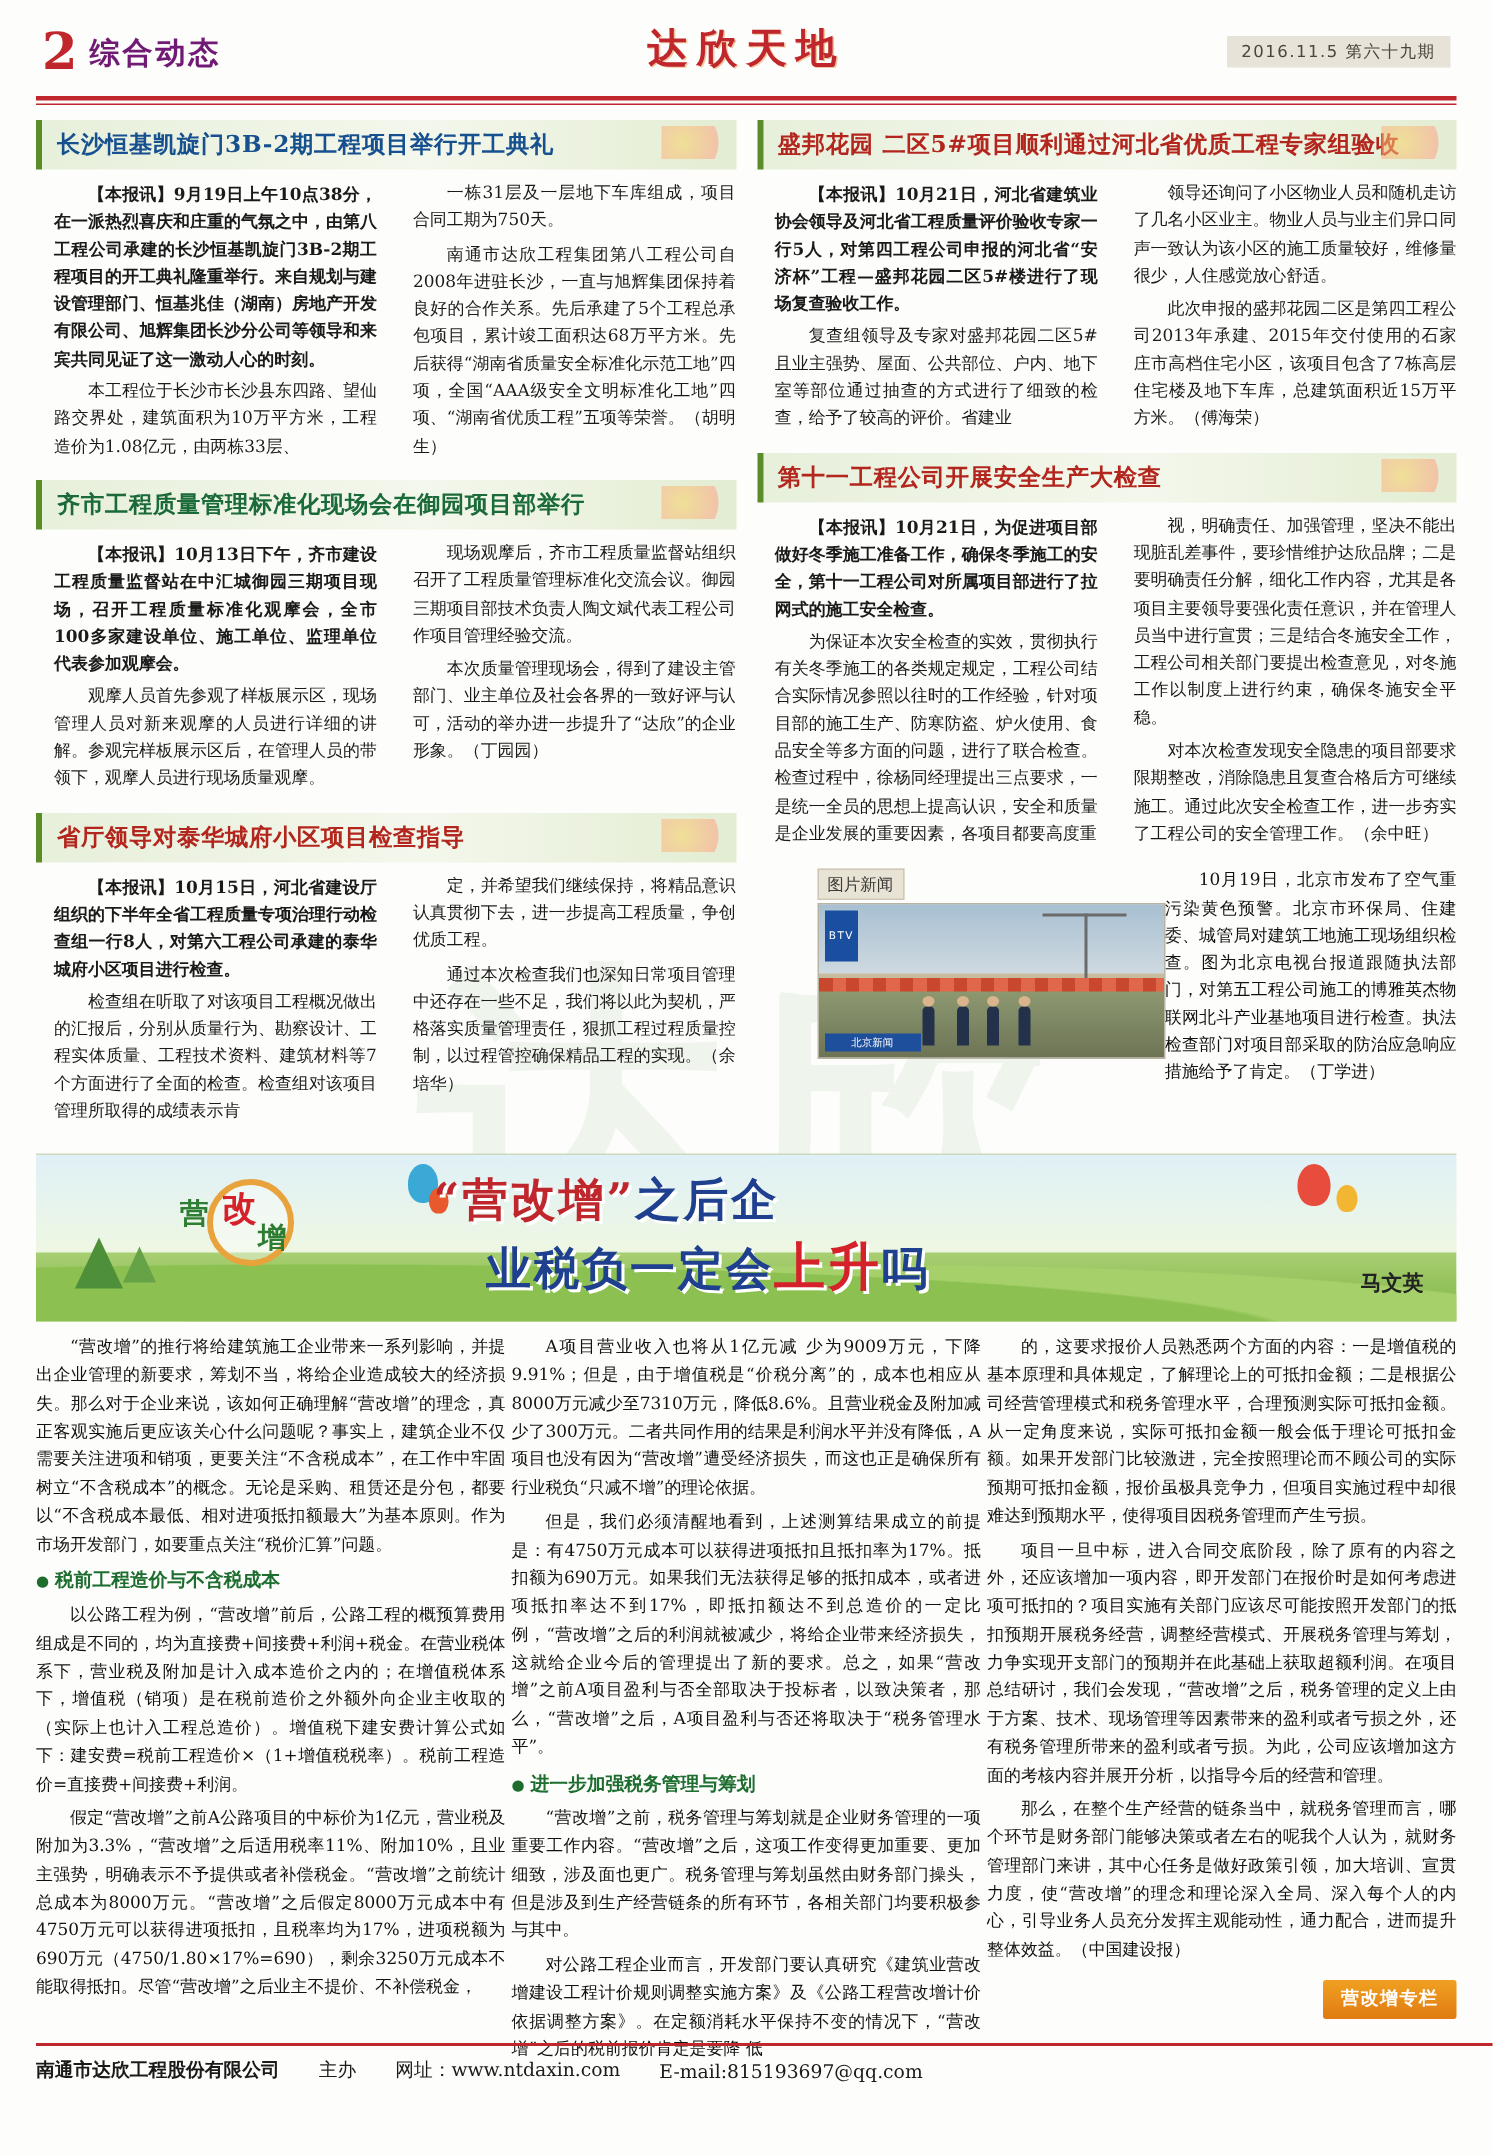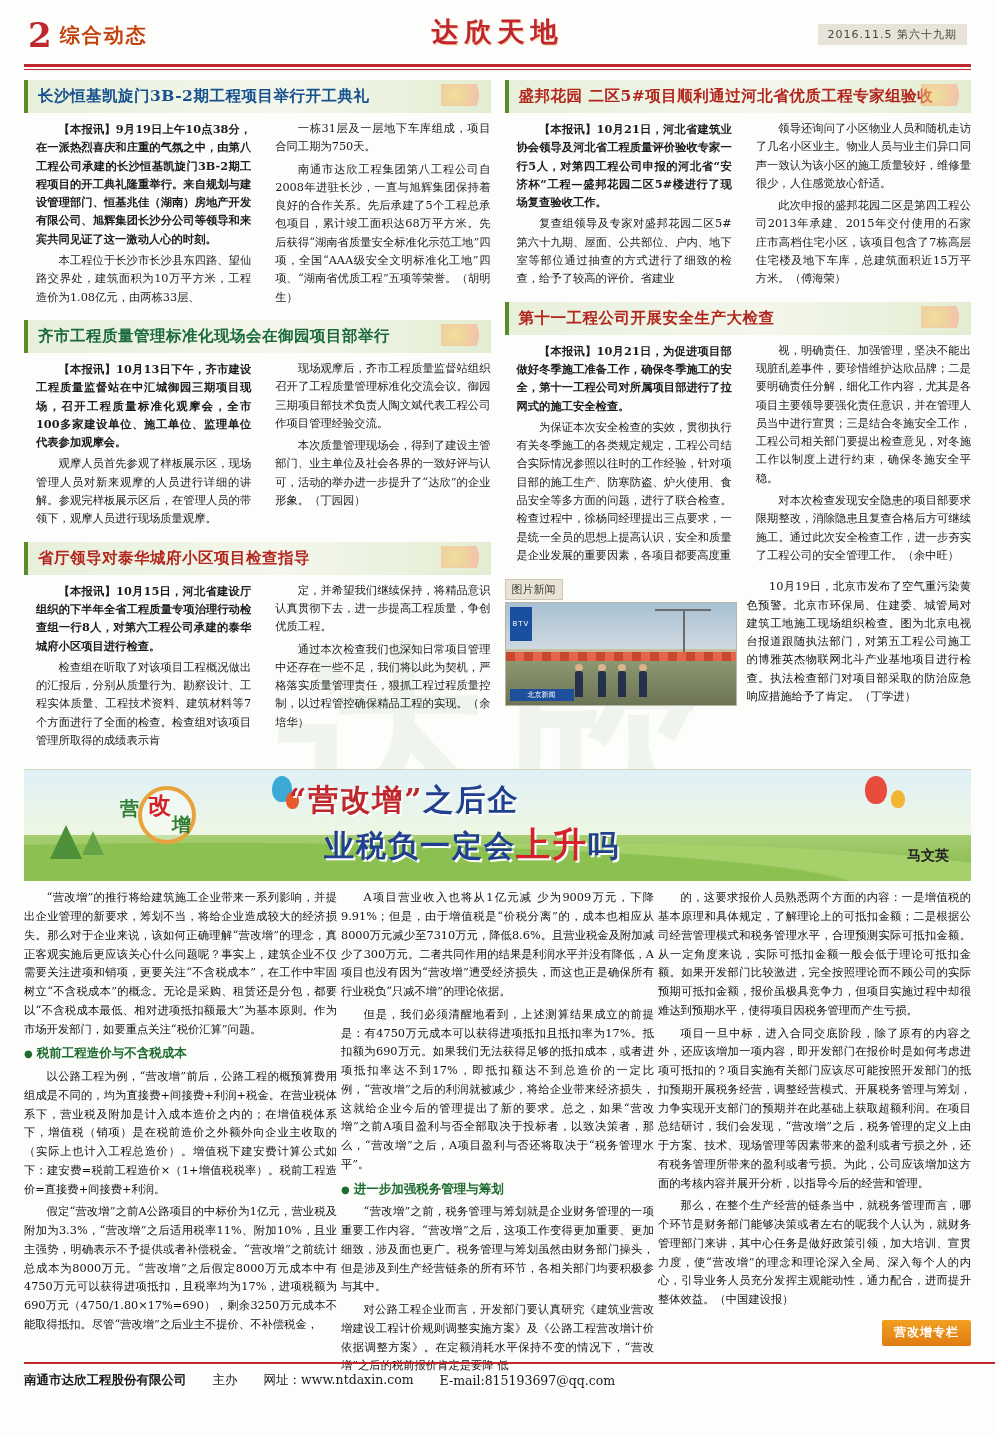--- a/index.html
+++ b/index.html
@@ -34,21 +34,21 @@
     font-size: 34px;
     font-weight: bold;
     color: #c0272d;
     line-height: 1;
     margin-right: 8px;
   }
   .section-title {
     font-size: 20px;
     font-weight: bold;
     letter-spacing: 2px;
-    color: #c2410c;
+    color: #701a75;
   }
   .paper-logo {
     position: absolute;
     left: 50%;
     transform: translateX(-50%);
     top: 14px;
     font-size: 27px;
     font-weight: bold;
     letter-spacing: 6px;
     color: #c0272d;
@@ -125,22 +125,22 @@
     font-family: "DejaVu Serif", "Liberation Serif", serif;
   }
   .art-col p { margin: 0 0 4px 12px; text-indent: 2em; }
   .lead { font-weight: bold; }
 
   .block { margin-bottom: 9px; }
 
   
   .photo-news {
     display: flex;
-    gap: 10px;
     margin-top: 4px;
+    margin-left: 40px;
   }
   .photo-wrap {
     width: 232px;
     flex: none;
     position: relative;
   }
   .photo-label {
     background: #e9e3d6;
     font-size: 11px;
     padding: 2px 6px;
@@ -393,21 +393,21 @@
 
     <div class="col">
 
       <div class="block">
         <div class="headline red">
           <div class="txt">盛邦花园 二区5#项目顺利通过河北省优质工程专家组验收</div>
         </div>
         <div class="arts">
           <div class="art-col">
             <p class="lead">【本报讯】10月21日，河北省建筑业协会领导及河北省工程质量评价验收专家一行5人，对第四工程公司申报的河北省“安济杯”工程—盛邦花园二区5#楼进行了现场复查验收工作。</p>
-            <p>复查组领导及专家对盛邦花园二区5#第六十九期、屋面、公共部位、户内、地下室等部位通过抽查的方式进行了细致的检查，给予了较高的评价。省建业</p>
+            <p>复查组领导及专家对盛邦花园二区5#且业主强势、屋面、公共部位、户内、地下室等部位通过抽查的方式进行了细致的检查，给予了较高的评价。省建业</p>
           </div>
           <div class="art-col">
             <p>领导还询问了小区物业人员和随机走访了几名小区业主。物业人员与业主们异口同声一致认为该小区的施工质量较好，维修量很少，人住感觉放心舒适。</p>
             <p>此次申报的盛邦花园二区是第四工程公司2013年承建、2015年交付使用的石家庄市高档住宅小区，该项目包含了7栋高层住宅楼及地下车库，总建筑面积近15万平方米。（傅海荣）</p>
           </div>
         </div>
       </div>
 
       <div class="block">
         <div class="headline red">

